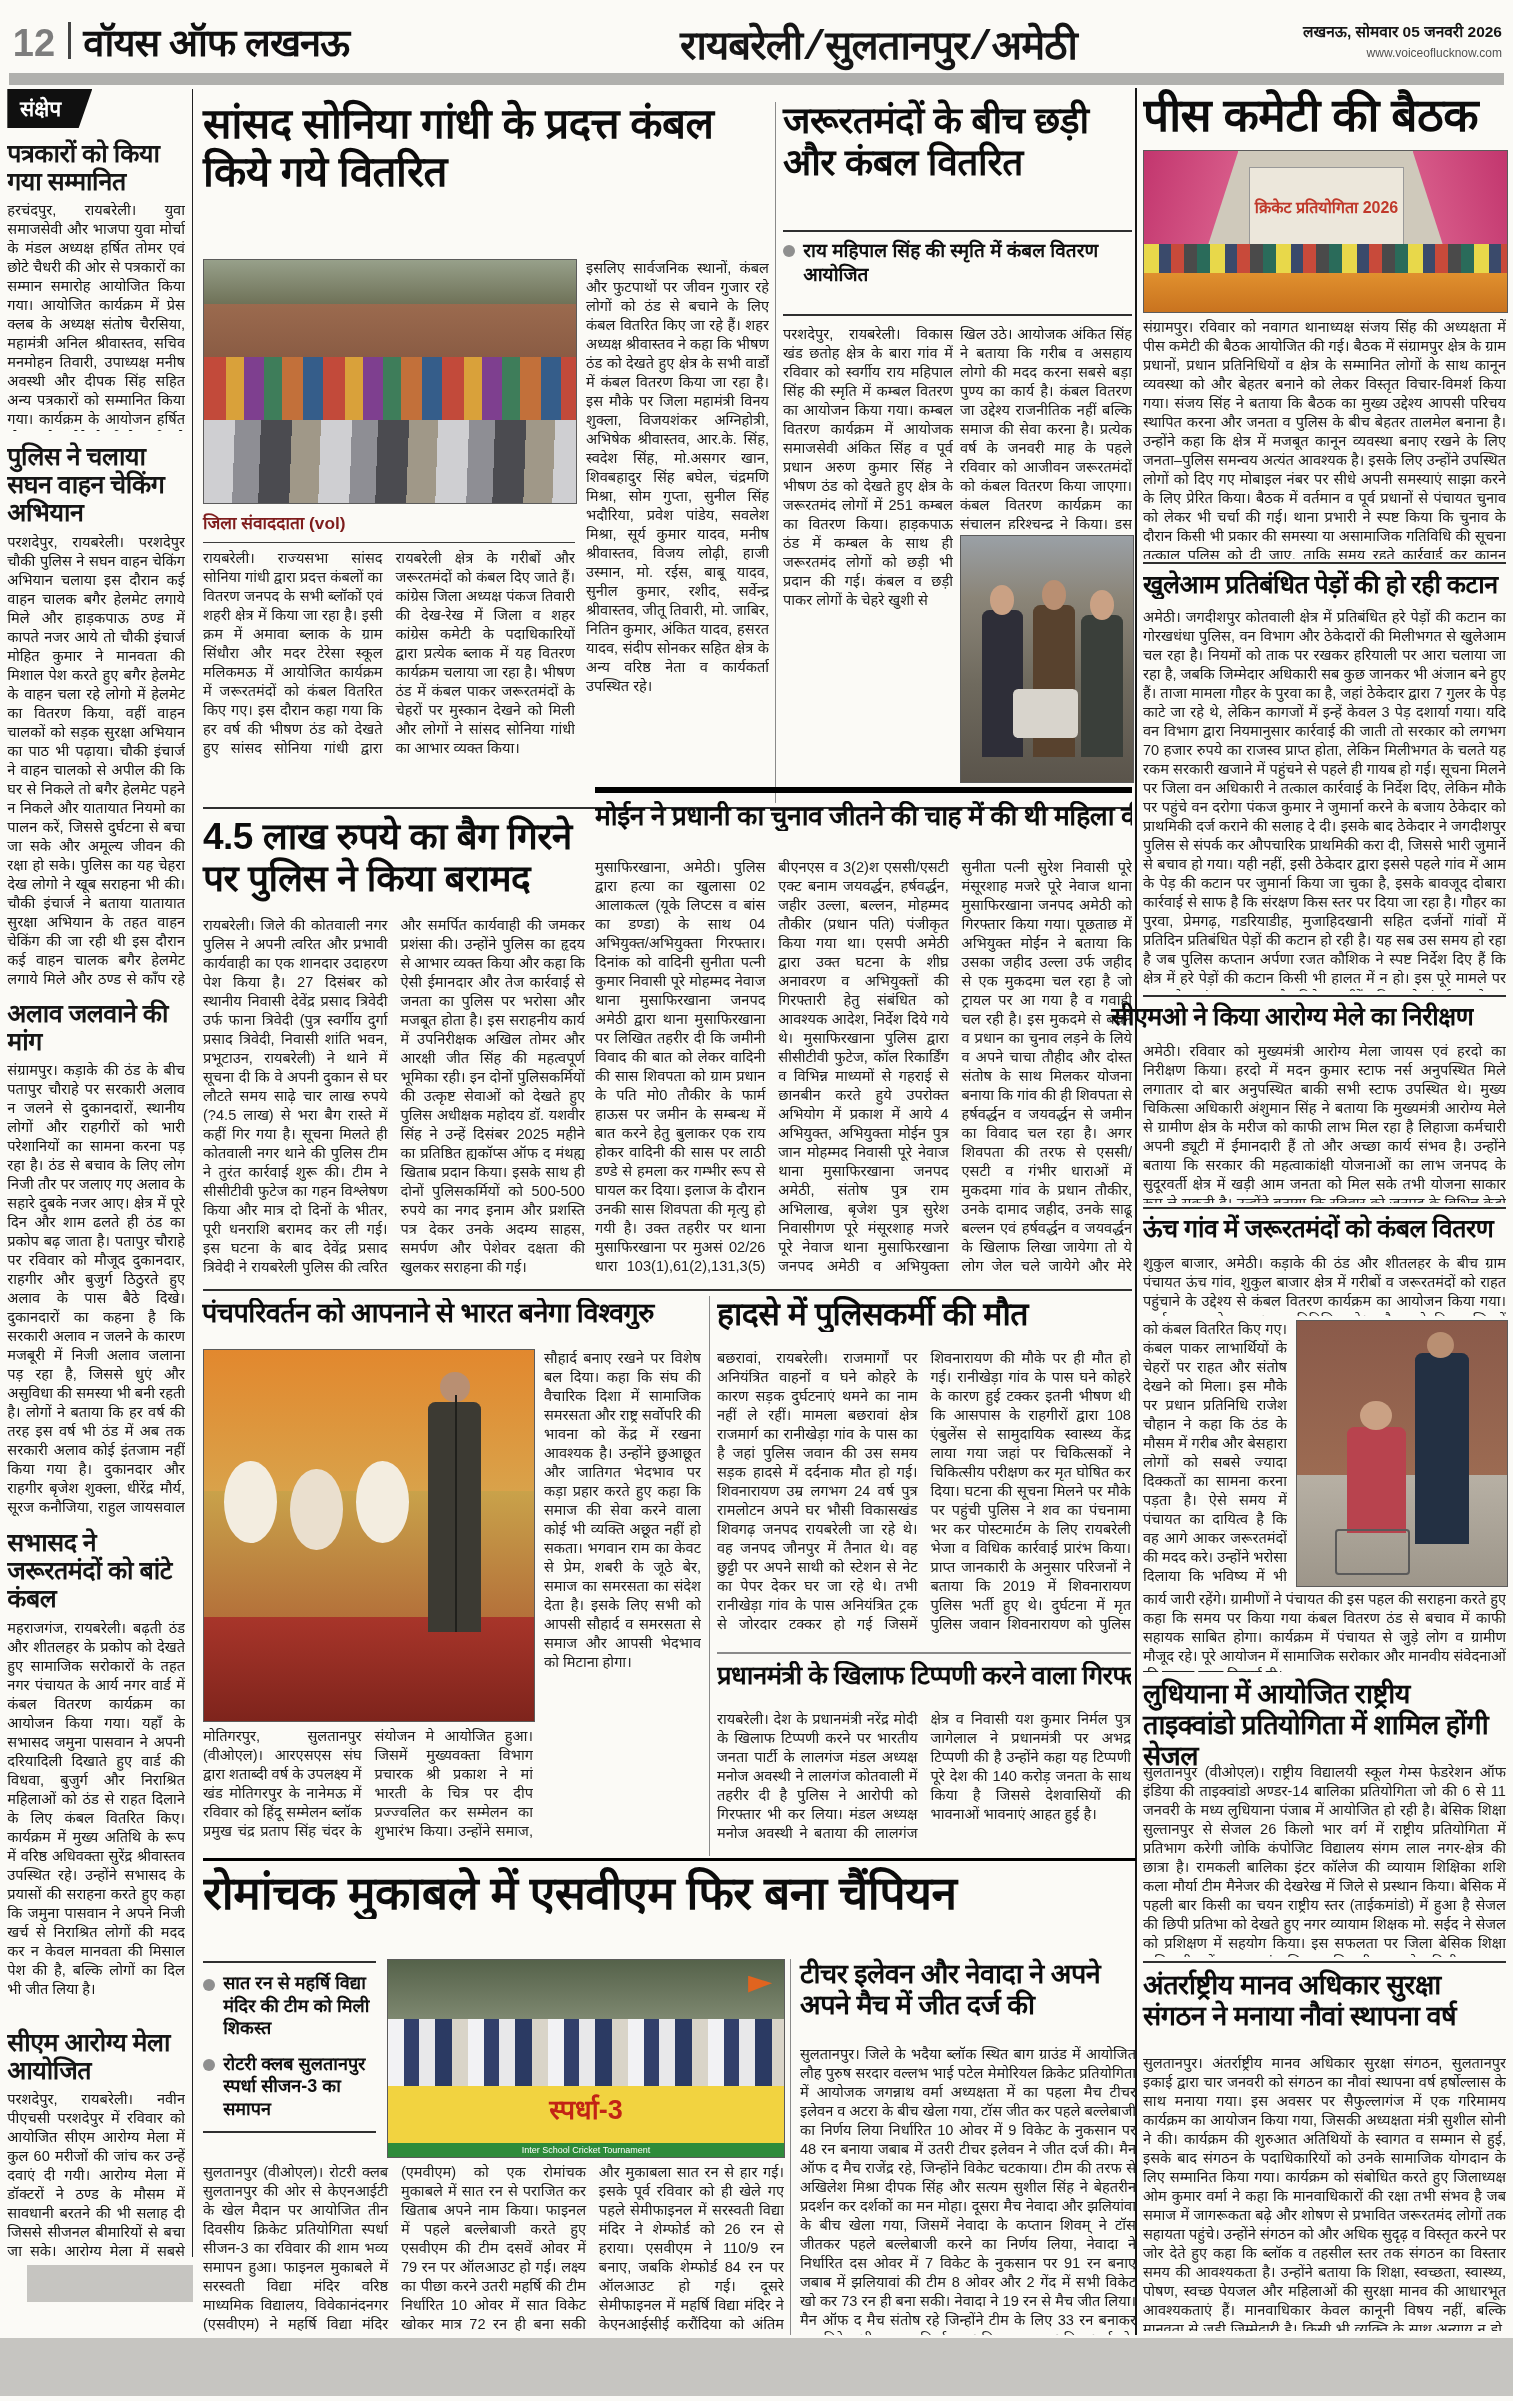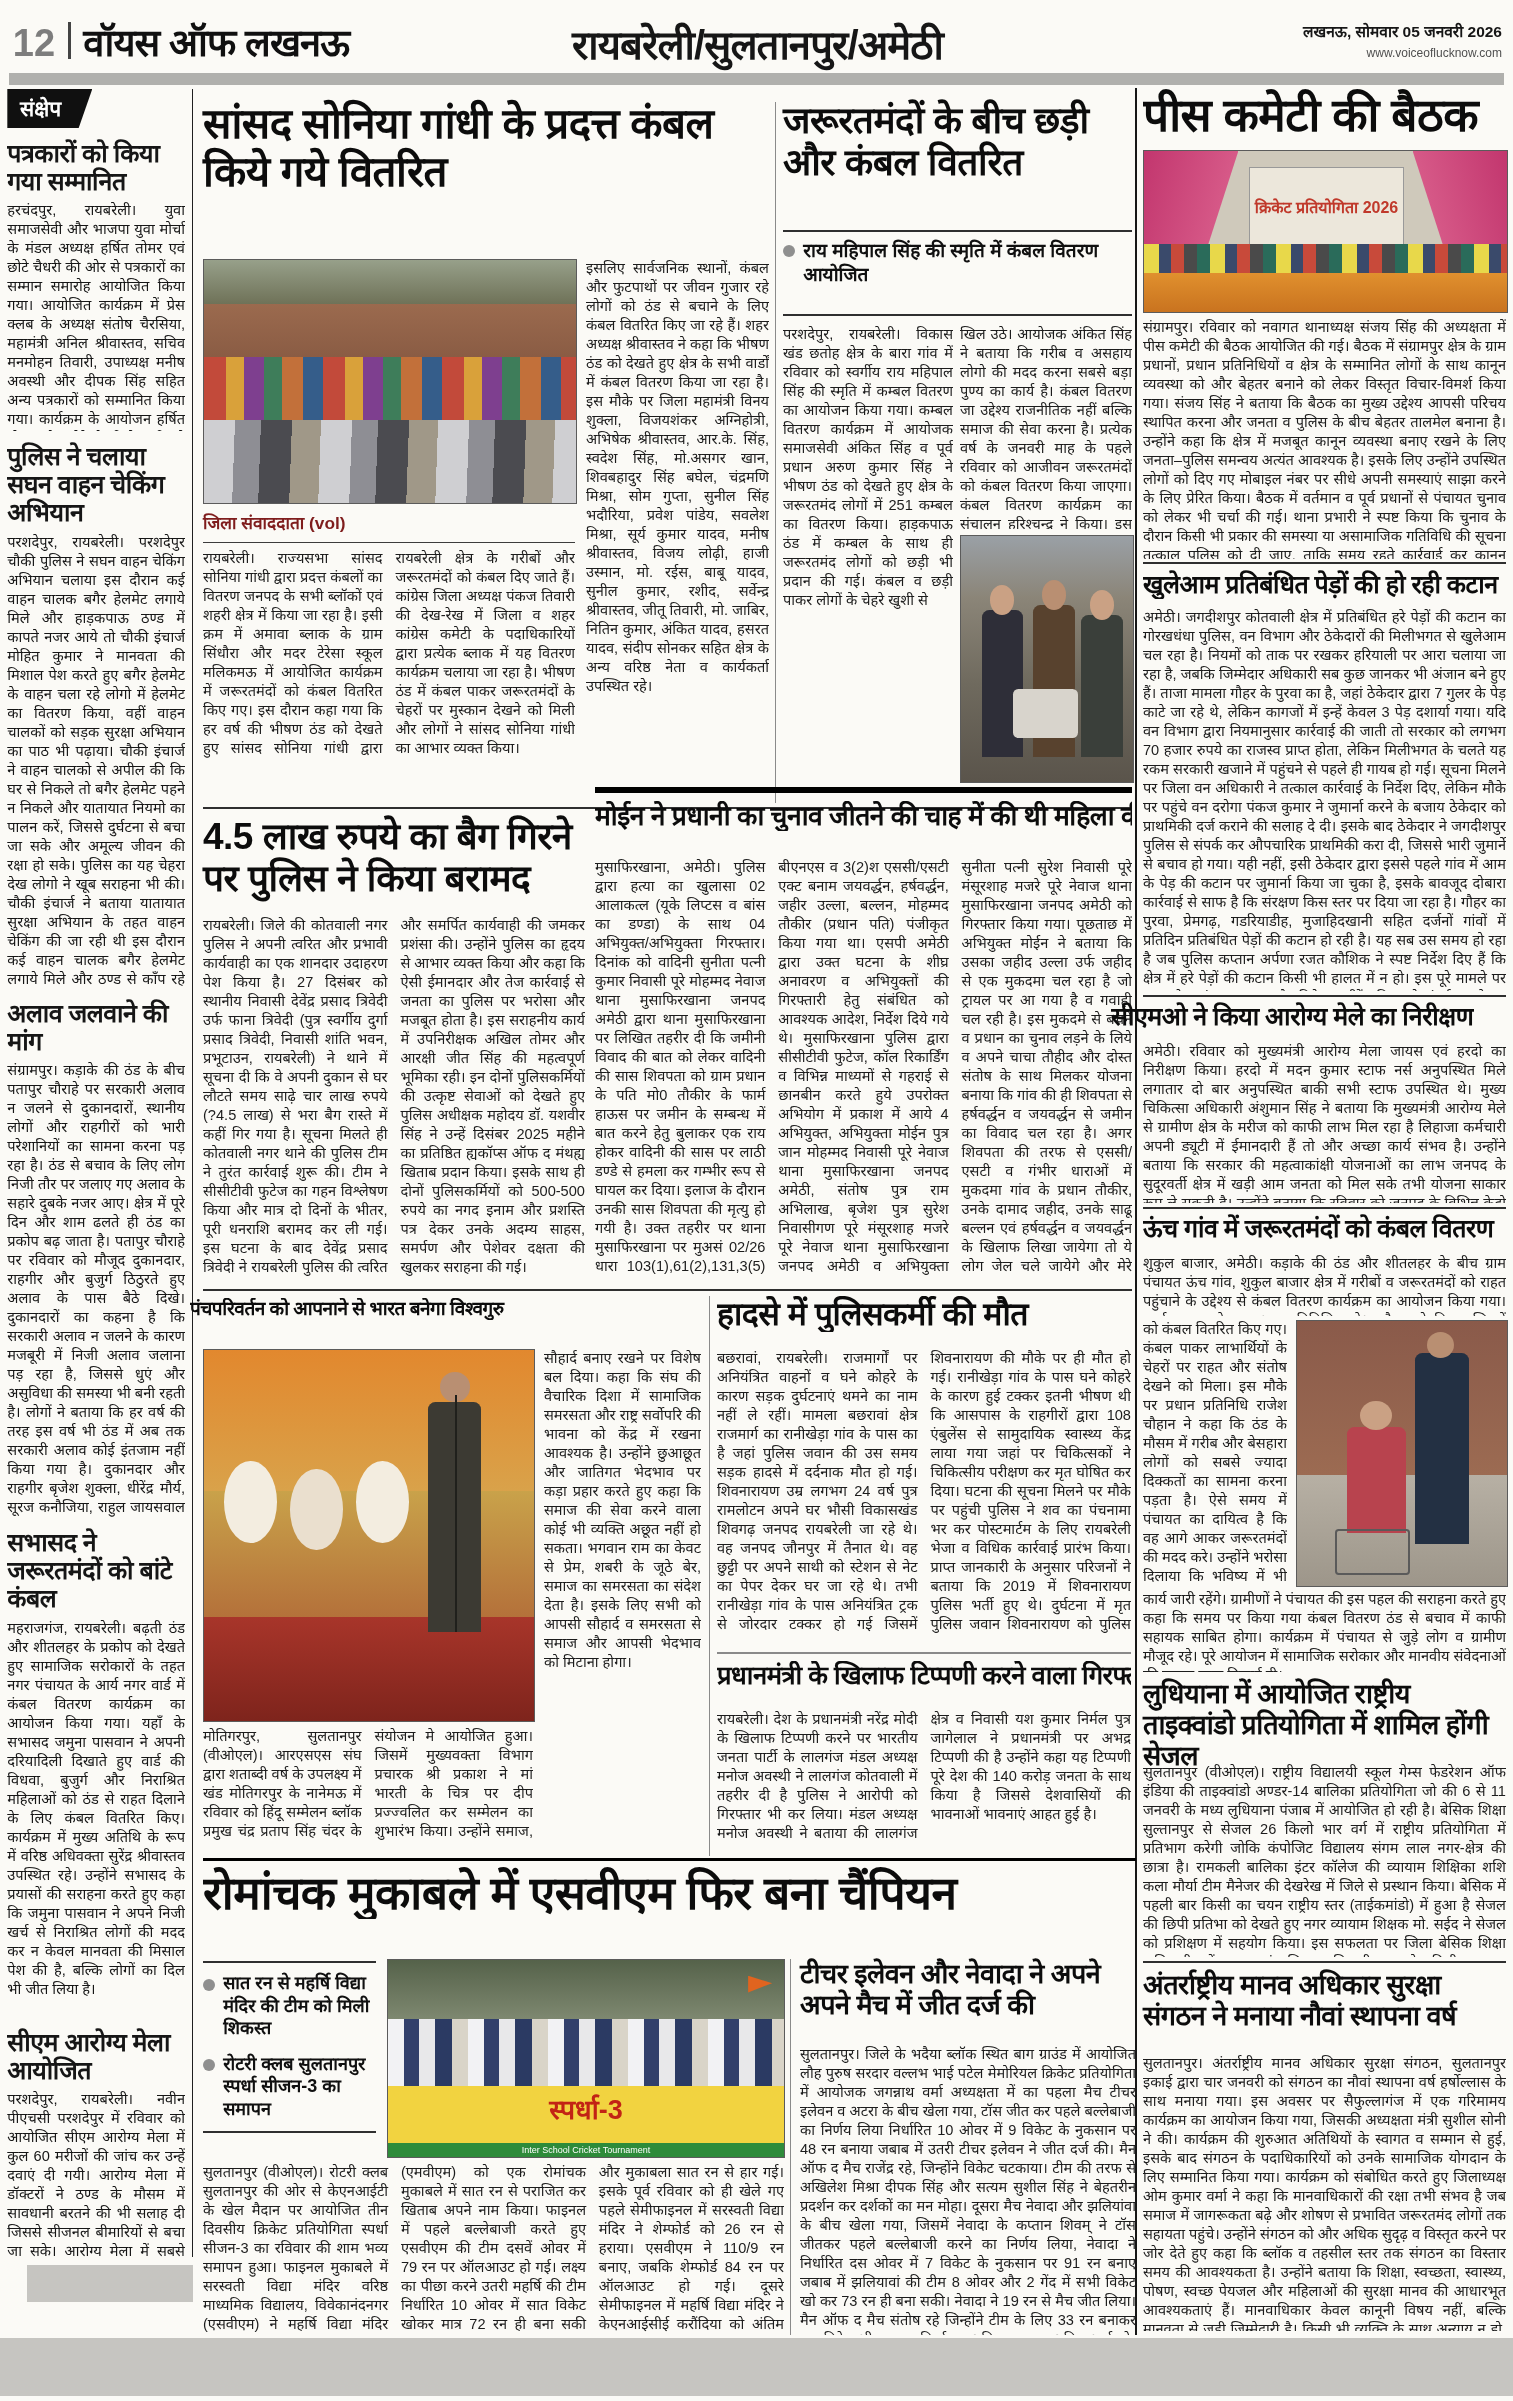--- a/index.html
+++ b/index.html
@@ -15,21 +15,21 @@
   .lrule{background:#8a8a8a;}
   .photo{position:absolute;overflow:hidden;border:0.9px solid #5b5b5b;background:#8d8d8d;}
   .cap{font-weight:700;font-size:17.3px;color:#7f1d1d;border-bottom:1.8px solid #3c3c3c;padding-bottom:8.2px;}
   .bullet-item{display:flex;gap:8.2px;font-weight:700;font-size:19px;line-height:1.25;color:#101010;}
   .dot{width:12px;height:12px;border-radius:50%;background:#8f8f8f;margin-top:6.4px;flex:none;}
   
   .masthead{display:flex;align-items:baseline;gap:12.8px;font-weight:800;}
   .pgno{font-size:38px;color:#7d7d7d;}
   .mbar{width:2.7px;height:37px;background:#444;align-self:center;}
   .mname{font-size:38px;color:#101010;letter-spacing:-0.9px;}
-  .region{font-size:40px;font-weight:800;text-align:center;letter-spacing:-0.9px;}
+  .region{font-size:40px;font-weight:800;text-align:right;letter-spacing:-0.9px;font-family:Liberation Mono, monospace;}
   .hdate{font-size:15.5px;font-weight:700;text-align:right;}
   .hsite{font-size:12px;color:#4f4f4f;text-align:right;text-decoration:none;display:block;}
   
   .briefs{border-right:1.8px solid #1f1f1f;padding-right:7.3px;box-sizing:border-box;}
   .sankshep{background:#101010;color:#fff;font-size:21px;font-weight:700;padding:4.6px 31px 6.4px 12.8px;
             display:inline-block;clip-path:polygon(0 0,100% 0,84% 100%,0 100%);}
   .brief-h{font-size:25px;font-weight:800;line-height:1.12;margin:11px 0 6.4px;letter-spacing:-0.5px;}
   .brief-b{font-size:14.6px;line-height:19px;text-align:justify;overflow:hidden;}
   
   .band{position:absolute;left:0;right:0;}
@@ -113,21 +113,21 @@
 
   <div class="abs hl" style="left:203px;top:816px;width:382px;font-size:37px;">4.5 लाख रुपये का बैग गिरने पर पुलिस ने किया बरामद</div>
   <div class="abs body b2" style="left:203px;top:916px;width:382px;height:367px;">रायबरेली। जिले की कोतवाली नगर पुलिस ने अपनी त्वरित और प्रभावी कार्यवाही का एक शानदार उदाहरण पेश किया है। 27 दिसंबर को स्थानीय निवासी देवेंद्र प्रसाद त्रिवेदी उर्फ फाना त्रिवेदी (पुत्र स्वर्गीय दुर्गा प्रसाद त्रिवेदी, निवासी शांति भवन, प्रभूटाउन, रायबरेली) ने थाने में सूचना दी कि वे अपनी दुकान से घर लौटते समय साढ़े चार लाख रुपये (?4.5 लाख) से भरा बैग रास्ते में कहीं गिर गया है। सूचना मिलते ही कोतवाली नगर थाने की पुलिस टीम ने तुरंत कार्रवाई शुरू की। टीम ने सीसीटीवी फुटेज का गहन विश्लेषण किया और मात्र दो दिनों के भीतर, पूरी धनराशि बरामद कर ली गई। इस घटना के बाद देवेंद्र प्रसाद त्रिवेदी ने रायबरेली पुलिस की त्वरित और समर्पित कार्यवाही की जमकर प्रशंसा की। उन्होंने पुलिस का हृदय से आभार व्यक्त किया और कहा कि ऐसी ईमानदार और तेज कार्रवाई से जनता का पुलिस पर भरोसा और मजबूत होता है। इस सराहनीय कार्य में उपनिरीक्षक अखिल तोमर और आरक्षी जीत सिंह की महत्वपूर्ण भूमिका रही। इन दोनों पुलिसकर्मियों की उत्कृष्ट सेवाओं को देखते हुए पुलिस अधीक्षक महोदय डॉ. यशवीर सिंह ने उन्हें दिसंबर 2025 महीने का प्रतिष्ठित ह्यकॉप्स ऑफ द मं‍थह्य खिताब प्रदान किया। इसके साथ ही दोनों पुलिसकर्मियों को 500-500 रुपये का नगद इनाम और प्रशस्ति पत्र देकर उनके अदम्य साहस, समर्पण और पेशेवर दक्षता की खुलकर सराहना की गई।</div>
 
   <div class="abs" style="left:595px;top:787px;width:537px;height:6.4px;background:#000;"></div>
   <div class="abs hl nw" style="left:595px;top:801px;width:537px;font-size:26.5px;">मोईन ने प्रधानी का चुनाव जीतने की चाह में की थी महिला की हत्या</div>
   <div class="abs body b3" style="left:595px;top:858px;width:537px;height:425px;">मुसाफिरखाना, अमेठी। पुलिस द्वारा हत्या का खुलासा 02 आलाकत्ल (यूके लिप्टस व बांस का डण्डा) के साथ 04 अभियुक्त/अभियुक्ता गिरफ्तार। दिनांक को वादिनी सुनीता पत्नी कुमार निवासी पूरे मोहम्मद नेवाज थाना मुसाफिरखाना जनपद अमेठी द्वारा थाना मुसाफिरखाना पर लिखित तहरीर दी कि जमीनी विवाद की बात को लेकर वादिनी की सास शिवपता को ग्राम प्रधान के पति मो0 तौकीर के फार्म हाऊस पर जमीन के सम्बन्ध में बात करने हेतु बुलाकर एक राय होकर वादिनी की सास पर लाठी डण्डे से हमला कर गम्भीर रूप से घायल कर दिया। इलाज के दौरान उनकी सास शिवपता की मृत्यु हो गयी है। उक्त तहरीर पर थाना मुसाफिरखाना पर मुअसं 02/26 धारा 103(1),61(2),131,3(5) बीएनएस व 3(2)श एससी/एसटी एक्ट बनाम जयवर्द्धन, हर्षवर्द्धन, जहीर उल्ला, बल्लन, मोहम्मद तौकीर (प्रधान पति) पंजीकृत किया गया था। एसपी अमेठी द्वारा उक्त घटना के शीघ्र अनावरण व अभियुक्तों की गिरफ्तारी हेतु संबंधित को आवश्यक आदेश, निर्देश दिये गये थे। मुसाफिरखाना पुलिस द्वारा सीसीटीवी फुटेज, कॉल रिकार्डिंग व विभिन्न माध्यमों से गहराई से छानबीन करते हुये उपरोक्त अभियोग में प्रकाश में आये 4 अभियुक्त, अभियुक्ता मोईन पुत्र जान मोहम्मद निवासी पूरे नेवाज थाना मुसाफिरखाना जनपद अमेठी, संतोष पुत्र राम अभिलाख, बृजेश पुत्र सुरेश निवासीगण पूरे मंसूरशाह मजरे पूरे नेवाज थाना मुसाफिरखाना जनपद अमेठी व अभियुक्ता सुनीता पत्नी सुरेश निवासी पूरे मंसूरशाह मजरे पूरे नेवाज थाना मुसाफिरखाना जनपद अमेठी को गिरफ्तार किया गया। पूछताछ में अभियुक्त मोईन ने बताया कि उसका जहीद उल्ला उर्फ जहीद से एक मुकदमा चल रहा है जो ट्रायल पर आ गया है व गवाही चल रही है। इस मुकदमे से बचने व प्रधान का चुनाव लड़ने के लिये व अपने चाचा तौहीद और दोस्त संतोष के साथ मिलकर योजना बनाया कि गांव की ही शिवपता से हर्षवर्द्धन व जयवर्द्धन से जमीन का विवाद चल रहा है। अगर शिवपता की तरफ से एससी/एसटी व गंभीर धाराओं में मुकदमा गांव के प्रधान तौकीर, उनके दामाद जहीद, उनके साढू बल्लन एवं हर्षवर्द्धन व जयवर्द्धन के खिलाफ लिखा जायेगा तो ये लोग जेल चले जायेगे और मेरे मुकदमें में मेरे हिसाब से गवाही दे देगें और मुकदमा छूट जायेगा। हर्षवर्द्धन व जयवर्द्धन जेल चले जायेगे तो बेचने के लिये जमीन मिल जायेगी। इसी योजना के तहत मृतका शिवपता की बहु सुनीता द्वारा प्रधान पति तौकीर के पास फोन कराया गया की तुम्हारे यहां आ रहे हैं। सुनीता अपने सास को लेकर खेतों की तरफ बढी तभी योजना के अनुसार मृतका का नाती बृजेश व घटना का मास्टरमाइंड मोईन आया। सुनीता व सास का पीछा संतोष कर रहा था, जैसे ही खेतों के पास पहुंचे कि बांस के डण्डे से मारकर गम्भीर रूप से घायल कर दिया जिससे मृत्यु हो गयी। गिरफ्तार अभियुक्तों के पास से आलाकत्ल यूके लिप्टस व बांस का डण्डा बरामद किया गया।</div>
 
   <div class="abs rule" style="left:203px;top:1289px;width:929px;height:1.8px;"></div>
 
-  <div class="abs hl nw" style="left:190px;top:1298px;width:500px;font-size:19px;">पंचपरिवर्तन को आपनाने से भारत बनेगा विश्वगुरु</div>
+  <div class="abs hl nw" style="left:202px;top:1298px;width:500px;font-size:27px;">पंचपरिवर्तन को आपनाने से भारत बनेगा विश्वगुरु</div>
   <div class="photo" style="left:203px;top:1349px;width:330px;height:371px;">
     <div class="band" style="top:0;height:38%;background:linear-gradient(180deg,#e2882e,#d9a24a);"></div>
     <div class="band" style="top:38%;height:34%;background:linear-gradient(180deg,#c9a24a,#b4713a);"></div>
     <div class="band" style="top:72%;height:28%;background:linear-gradient(180deg,#a8352a,#7e241c);"></div>
     <div class="head" style="left:6%;top:30%;width:16%;height:22%;background:#f3ede0;"></div>
     <div class="head" style="left:26%;top:32%;width:16%;height:22%;background:#eadfce;"></div>
     <div class="head" style="left:46%;top:30%;width:16%;height:22%;background:#f3ede0;"></div>
     <div class="fig" style="left:68%;top:14%;width:16%;height:62%;background:#3c3a33;"></div>
     <div class="head" style="left:71.5%;top:6%;width:9%;height:8%;background:#b98f72;"></div>
     <div style="position:absolute;left:76%;top:12%;width:1.8px;height:64%;background:#20201c;"></div>

